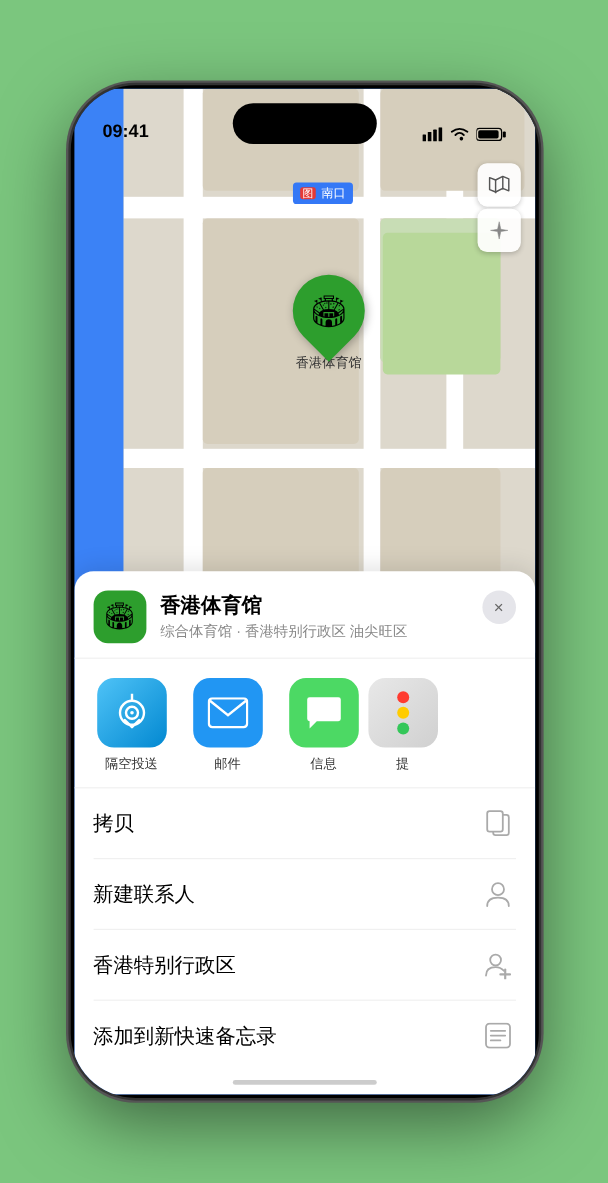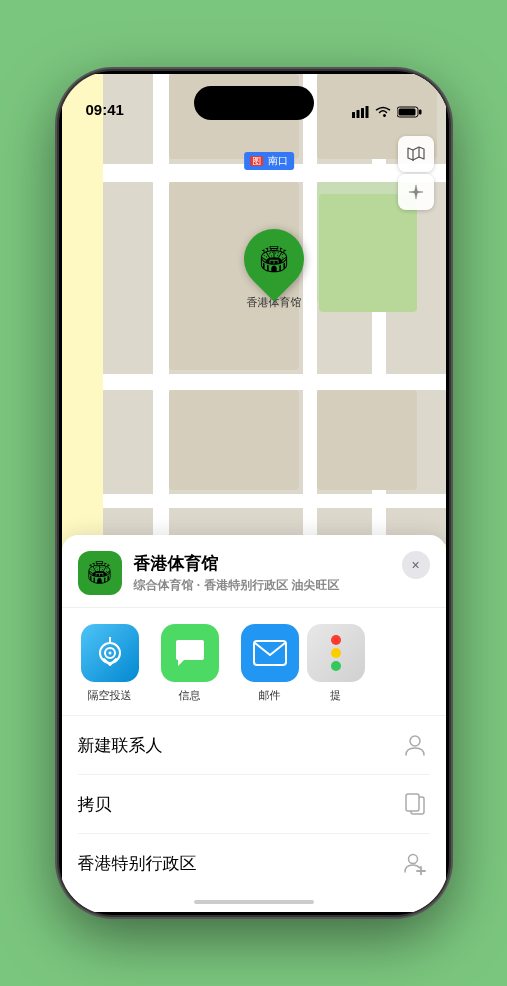--- a/index.html
+++ b/index.html
@@ -19,21 +19,21 @@
       background: #000;
       border-radius: 54px;
       position: relative;
       box-shadow: 0 0 0 2px #333, 0 0 0 4px #555, 0 20px 60px rgba(0,0,0,0.5);
       overflow: hidden;
     }
 
     .phone-inner {
       position: absolute;
       top: 3px; left: 3px; right: 3px; bottom: 3px;
-      background: #fef9c3;
+      background: #3b82f6;
       border-radius: 16px;
       overflow: hidden;
     }
 
     
     .dynamic-island {
       position: absolute;
       top: 12px;
       left: 50%;
       transform: translateX(-50%);
@@ -224,21 +224,20 @@
     .venue-name {
       font-size: 17px;
       font-weight: 600;
       color: #000;
     }
 
     .venue-desc {
       font-size: 12px;
       color: #888;
       margin-top: 2px;
-      font-weight: bold;
     }
 
     .close-btn {
       width: 28px;
       height: 28px;
       background: #e5e5ea;
       border-radius: 50%;
       display: flex;
       align-items: center;
       justify-content: center;
@@ -482,86 +481,97 @@
               <circle cx="16" cy="16" r="5" stroke="white" stroke-width="2" fill="none"></circle>
               <circle cx="16" cy="16" r="1.5" fill="white"></circle>
               <line x1="16" y1="6" x2="16" y2="0" stroke="white" stroke-width="2"></line>
               <path d="M10 22 L16 28 L22 22" stroke="white" stroke-width="2" fill="none" stroke-linecap="round" stroke-linejoin="round"></path>
             </svg>
           </div>
           <div class="share-label">隔空投送</div>
         </div>
 
         <div class="share-item">
-          <div class="share-icon share-icon-message">
-            <svg width="32" height="30" viewBox="0 0 32 30">
-              <path d="M4 2 h24 a2 2 0 0 1 2 2 v16 a2 2 0 0 1 -2 2 H10 L4 28 V22 H4 a2 2 0 0 1 -2 -2 V4 a2 2 0 0 1 2 -2z" fill="white"></path>
-            </svg>
-          </div>
-          <div class="share-label">信息</div>
-        </div>
-
-        <div class="share-item">
           <div class="share-icon share-icon-mail">
             <svg width="34" height="26" viewBox="0 0 34 26">
               <rect x="1" y="1" width="32" height="24" rx="3" fill="none" stroke="white" stroke-width="2"></rect>
               <path d="M2 3 L17 15 L32 3" stroke="white" stroke-width="2" fill="none"></path>
             </svg>
           </div>
           <div class="share-label">邮件</div>
+        </div>
+
+        <div class="share-item">
+          <div class="share-icon share-icon-message">
+            <svg width="32" height="30" viewBox="0 0 32 30">
+              <path d="M4 2 h24 a2 2 0 0 1 2 2 v16 a2 2 0 0 1 -2 2 H10 L4 28 V22 H4 a2 2 0 0 1 -2 -2 V4 a2 2 0 0 1 2 -2z" fill="white"></path>
+            </svg>
+          </div>
+          <div class="share-label">信息</div>
         </div>
 
 
         <div class="share-item" style="width:44px;">
           <div class="share-icon share-icon-more">
             <div class="colors-side">
               <div class="color-dot-red"></div>
               <div class="color-dot-yellow"></div>
               <div class="color-dot-green"></div>
             </div>
           </div>
           <div class="share-label">提</div>
         </div>
 
       </div>
 
       <div class="action-list">
 
         <div class="action-item">
+          <span class="action-label">拷贝</span>
+          <div class="action-icon-wrap">
+            <svg width="22" height="24" viewBox="0 0 22 24">
+              <rect x="7" y="5" width="13" height="17" rx="2" stroke="#aaa" stroke-width="1.5" fill="none"></rect>
+              <rect x="2" y="2" width="13" height="17" rx="2" stroke="#aaa" stroke-width="1.5" fill="white"></rect>
+            </svg>
+          </div>
+        </div>
+
+        <div class="action-item">
           <span class="action-label">新建联系人</span>
           <div class="action-icon-wrap">
             <svg width="22" height="24" viewBox="0 0 22 24">
               <circle cx="11" cy="8" r="5" stroke="#aaa" stroke-width="1.5" fill="none"></circle>
               <path d="M2 22 Q2 15 11 15 Q20 15 20 22" stroke="#aaa" stroke-width="1.5" fill="none" stroke-linecap="round"></path>
-            </svg>
-          </div>
-        </div>
-
-        <div class="action-item">
-          <span class="action-label">拷贝</span>
-          <div class="action-icon-wrap">
-            <svg width="22" height="24" viewBox="0 0 22 24">
-              <rect x="7" y="5" width="13" height="17" rx="2" stroke="#aaa" stroke-width="1.5" fill="none"></rect>
-              <rect x="2" y="2" width="13" height="17" rx="2" stroke="#aaa" stroke-width="1.5" fill="white"></rect>
             </svg>
           </div>
         </div>
 
         <div class="action-item">
           <span class="action-label">香港特别行政区</span>
           <div class="action-icon-wrap">
             <svg width="24" height="24" viewBox="0 0 24 24">
               <circle cx="10" cy="8" r="4.5" stroke="#aaa" stroke-width="1.5" fill="none"></circle>
               <path d="M2 21 Q2 14 10 14 Q14 14 17 17" stroke="#aaa" stroke-width="1.5" fill="none" stroke-linecap="round"></path>
               <line x1="18" y1="16" x2="18" y2="24" stroke="#aaa" stroke-width="1.8" stroke-linecap="round"></line>
               <line x1="14" y1="20" x2="22" y2="20" stroke="#aaa" stroke-width="1.8" stroke-linecap="round"></line>
             </svg>
           </div>
         </div>
 
+        <div class="action-item">
+          <span class="action-label">添加到新快速备忘录</span>
+          <div class="action-icon-wrap">
+            <svg width="22" height="22" viewBox="0 0 22 22">
+              <rect x="1" y="1" width="20" height="20" rx="3" stroke="#aaa" stroke-width="1.5" fill="none"></rect>
+              <line x1="5" y1="7" x2="17" y2="7" stroke="#aaa" stroke-width="1.5" stroke-linecap="round"></line>
+              <line x1="5" y1="11" x2="17" y2="11" stroke="#aaa" stroke-width="1.5" stroke-linecap="round"></line>
+              <line x1="5" y1="15" x2="13" y2="15" stroke="#aaa" stroke-width="1.5" stroke-linecap="round"></line>
+            </svg>
+          </div>
+        </div>
 
 
       </div>
 
       <div class="home-indicator"></div>
     </div>
 
   </div>
 </div>
 

